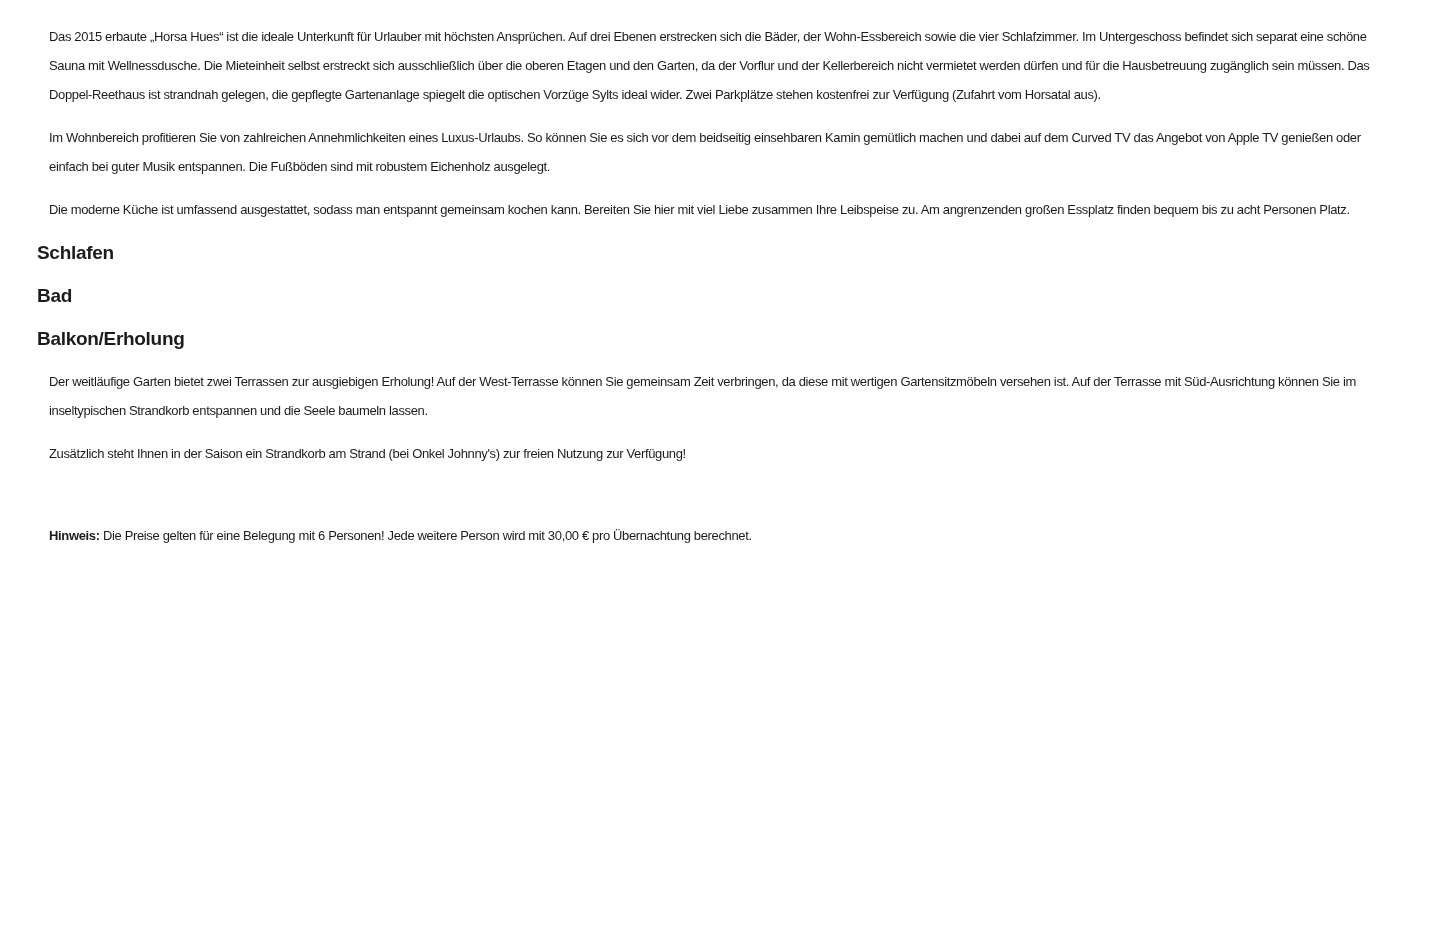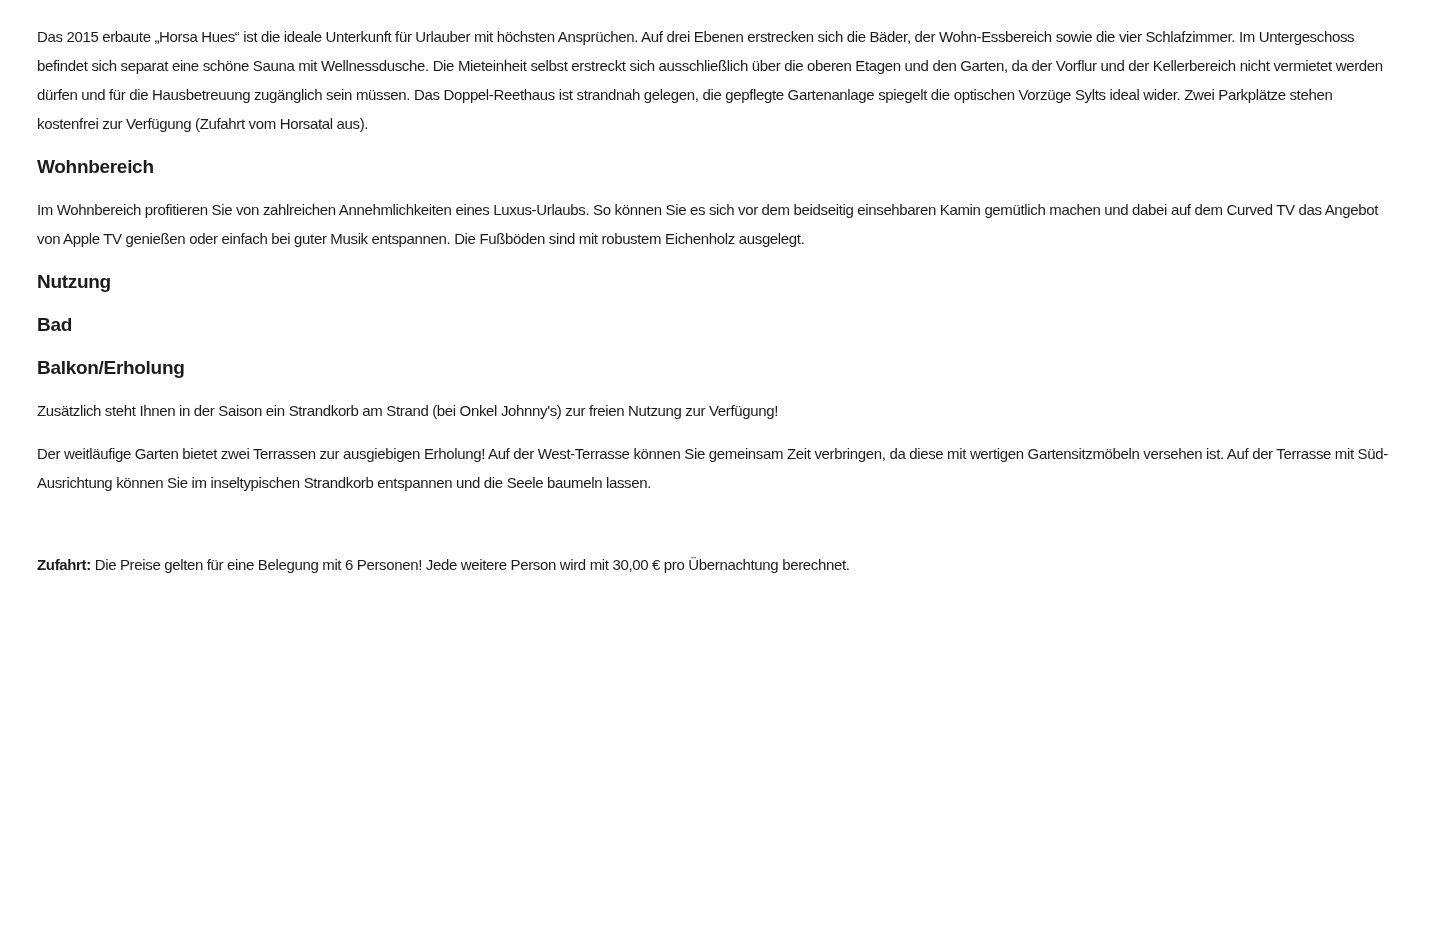--- a/index.html
+++ b/index.html
@@ -14,22 +14,22 @@
     font-family: "Liberation Sans", sans-serif;
     color: #1c1c1c;
   }
   .page {
     box-sizing: border-box;
     width: 1440px;
     height: 939px;
     padding: 22px 47px 0 37px;
   }
   .para {
-    margin: 0 0 14px 0;
-    font-size: 15px;
+    margin: 0 0 14px 12px;
+    font-size: 13px;
     line-height: 29px;
     letter-spacing: -0.35px;
     font-weight: 400;
   }
   .heading {
     margin: 14px 0 14px 0;
     font-size: 19px;
     line-height: 29px;
     letter-spacing: -0.3px;
     font-weight: 700;
@@ -41,28 +41,28 @@
     font-weight: 700;
   }
 </style>
 </head>
 <body>
 
 <div class="page">
 
   <p class="para">Das 2015 erbaute „Horsa Hues“ ist die ideale Unterkunft für Urlauber mit höchsten Ansprüchen. Auf drei Ebenen erstrecken sich die Bäder, der Wohn-Essbereich sowie die vier Schlafzimmer. Im Untergeschoss befindet sich separat eine schöne Sauna mit Wellnessdusche. Die Mieteinheit selbst erstreckt sich ausschließlich über die oberen Etagen und den Garten, da der Vorflur und der Kellerbereich nicht vermietet werden dürfen und für die Hausbetreuung zugänglich sein müssen. Das Doppel-Reethaus ist strandnah gelegen, die gepflegte Gartenanlage spiegelt die optischen Vorzüge Sylts ideal wider. Zwei Parkplätze stehen kostenfrei zur Verfügung (Zufahrt vom Horsatal aus).</p>
 
-  <h2 class="heading">Wohnbereich</h2>
   <p class="para">Im Wohnbereich profitieren Sie von zahlreichen Annehmlichkeiten eines Luxus-Urlaubs. So können Sie es sich vor dem beidseitig einsehbaren Kamin gemütlich machen und dabei auf dem Curved TV das Angebot von Apple TV genießen oder einfach bei guter Musik entspannen. Die Fußböden sind mit robustem Eichenholz ausgelegt.</p>
 
+  <p class="para">Die moderne Küche ist umfassend ausgestattet, sodass man entspannt gemeinsam kochen kann. Bereiten Sie hier mit viel Liebe zusammen Ihre Leibspeise zu. Am angrenzenden großen Essplatz finden bequem bis zu acht Personen Platz.</p>
 
-  <h2 class="heading">Nutzung</h2>
+  <h2 class="heading">Schlafen</h2>
 
   <h2 class="heading">Bad</h2>
 
   <h2 class="heading">Balkon/Erholung</h2>
+  <p class="para">Der weitläufige Garten bietet zwei Terrassen zur ausgiebigen Erholung! Auf der West-Terrasse können Sie gemeinsam Zeit verbringen, da diese mit wertigen Gartensitzmöbeln versehen ist. Auf der Terrasse mit Süd-Ausrichtung können Sie im inseltypischen Strandkorb entspannen und die Seele baumeln lassen.</p>
+
   <p class="para">Zusätzlich steht Ihnen in der Saison ein Strandkorb am Strand (bei Onkel Johnny's) zur freien Nutzung zur Verfügung!</p>
 
-  <p class="para">Der weitläufige Garten bietet zwei Terrassen zur ausgiebigen Erholung! Auf der West-Terrasse können Sie gemeinsam Zeit verbringen, da diese mit wertigen Gartensitzmöbeln versehen ist. Auf der Terrasse mit Süd-Ausrichtung können Sie im inseltypischen Strandkorb entspannen und die Seele baumeln lassen.</p>
-
-  <p class="para note"><span class="note-label">Zufahrt:</span><span> Die Preise gelten für eine Belegung mit 6 Personen! Jede weitere Person wird mit 30,00 € pro Übernachtung berechnet.</span></p>
+  <p class="para note"><span class="note-label">Hinweis:</span><span> Die Preise gelten für eine Belegung mit 6 Personen! Jede weitere Person wird mit 30,00 € pro Übernachtung berechnet.</span></p>
 
 </div>
 
 </body></html>

